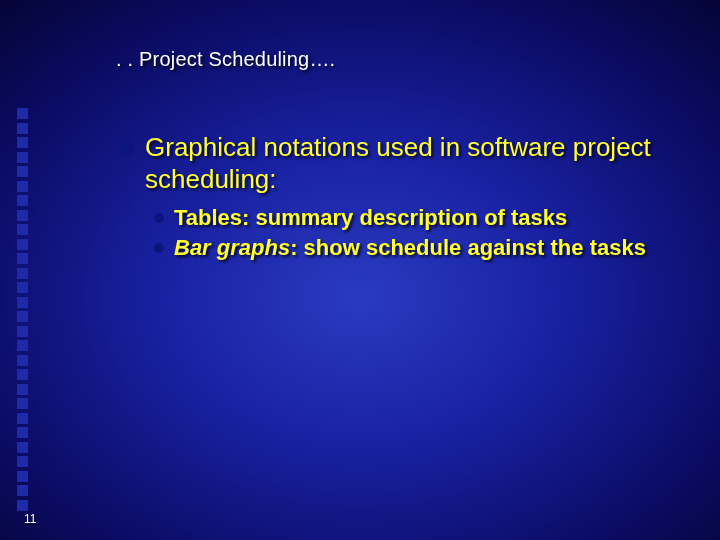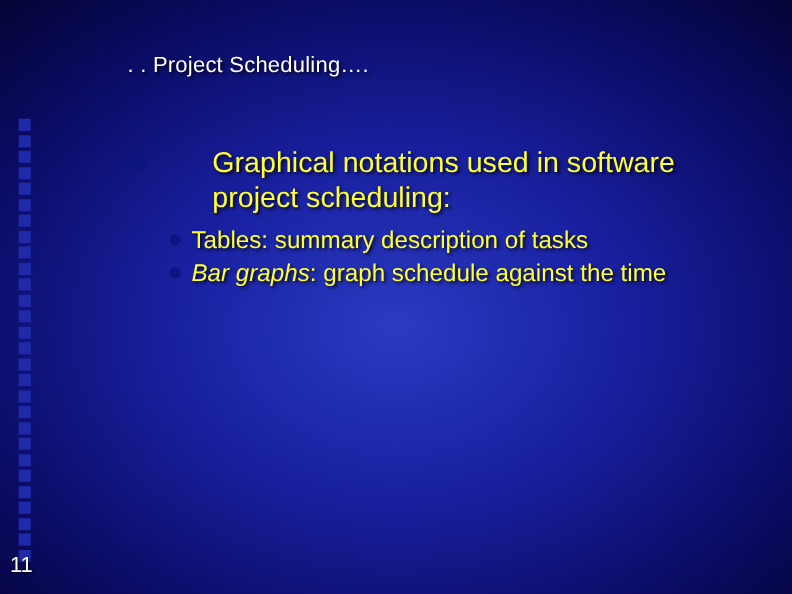--- a/index.html
+++ b/index.html
@@ -50,21 +50,20 @@
   .content {
     position: absolute;
     left: 120px;
     top: 132px;
     width: 560px;
   }
   .l1 {
     display: flex;
     align-items: flex-start;
     margin-bottom: 10px;
-    gap: 48px;
   }
   .l1 .bullet {
     width: 13px;
     height: 13px;
     background: #0c1480;
     flex: 0 0 auto;
     margin-top: 9px;
     margin-right: 12px;
   }
   .l1 .text {
@@ -89,29 +88,30 @@
     background: #0c1480;
     flex: 0 0 auto;
     margin-top: 8px;
     margin-right: 10px;
   }
   .l2 .text {
     font-size: 22px;
     line-height: 1.22;
     color: #ffff33;
     text-shadow: 2px 2px 3px rgba(0,0,0,0.8);
+    font-weight: bold;
   }
   .l2 .text em {
     font-style: italic;
   }
   .page-num {
     position: absolute;
-    left: 9px;
+    left: 24px;
     bottom: 14px;
-    font-size: 20px;
+    font-size: 12px;
     color: #ffffff;
     text-shadow: 1px 1px 2px rgba(0,0,0,0.7);
   }
 </style>
 </head>
 <body>
 
 <div class="slide">
 
   <div class="squares">
@@ -155,21 +155,21 @@
 
     <div class="l2-wrap">
 
       <div class="l2">
         <div class="dot"></div>
         <div class="text">Tables: summary description of tasks</div>
       </div>
 
       <div class="l2">
         <div class="dot"></div>
-        <div class="text"><em>Bar graphs</em><span>: graph schedule against the time</span></div>
+        <div class="text"><em>Bar graphs</em><span>: show schedule against the tasks</span></div>
       </div>
 
 
     </div>
   </div>
 
   <div class="page-num">11</div>
 
 </div>
 

